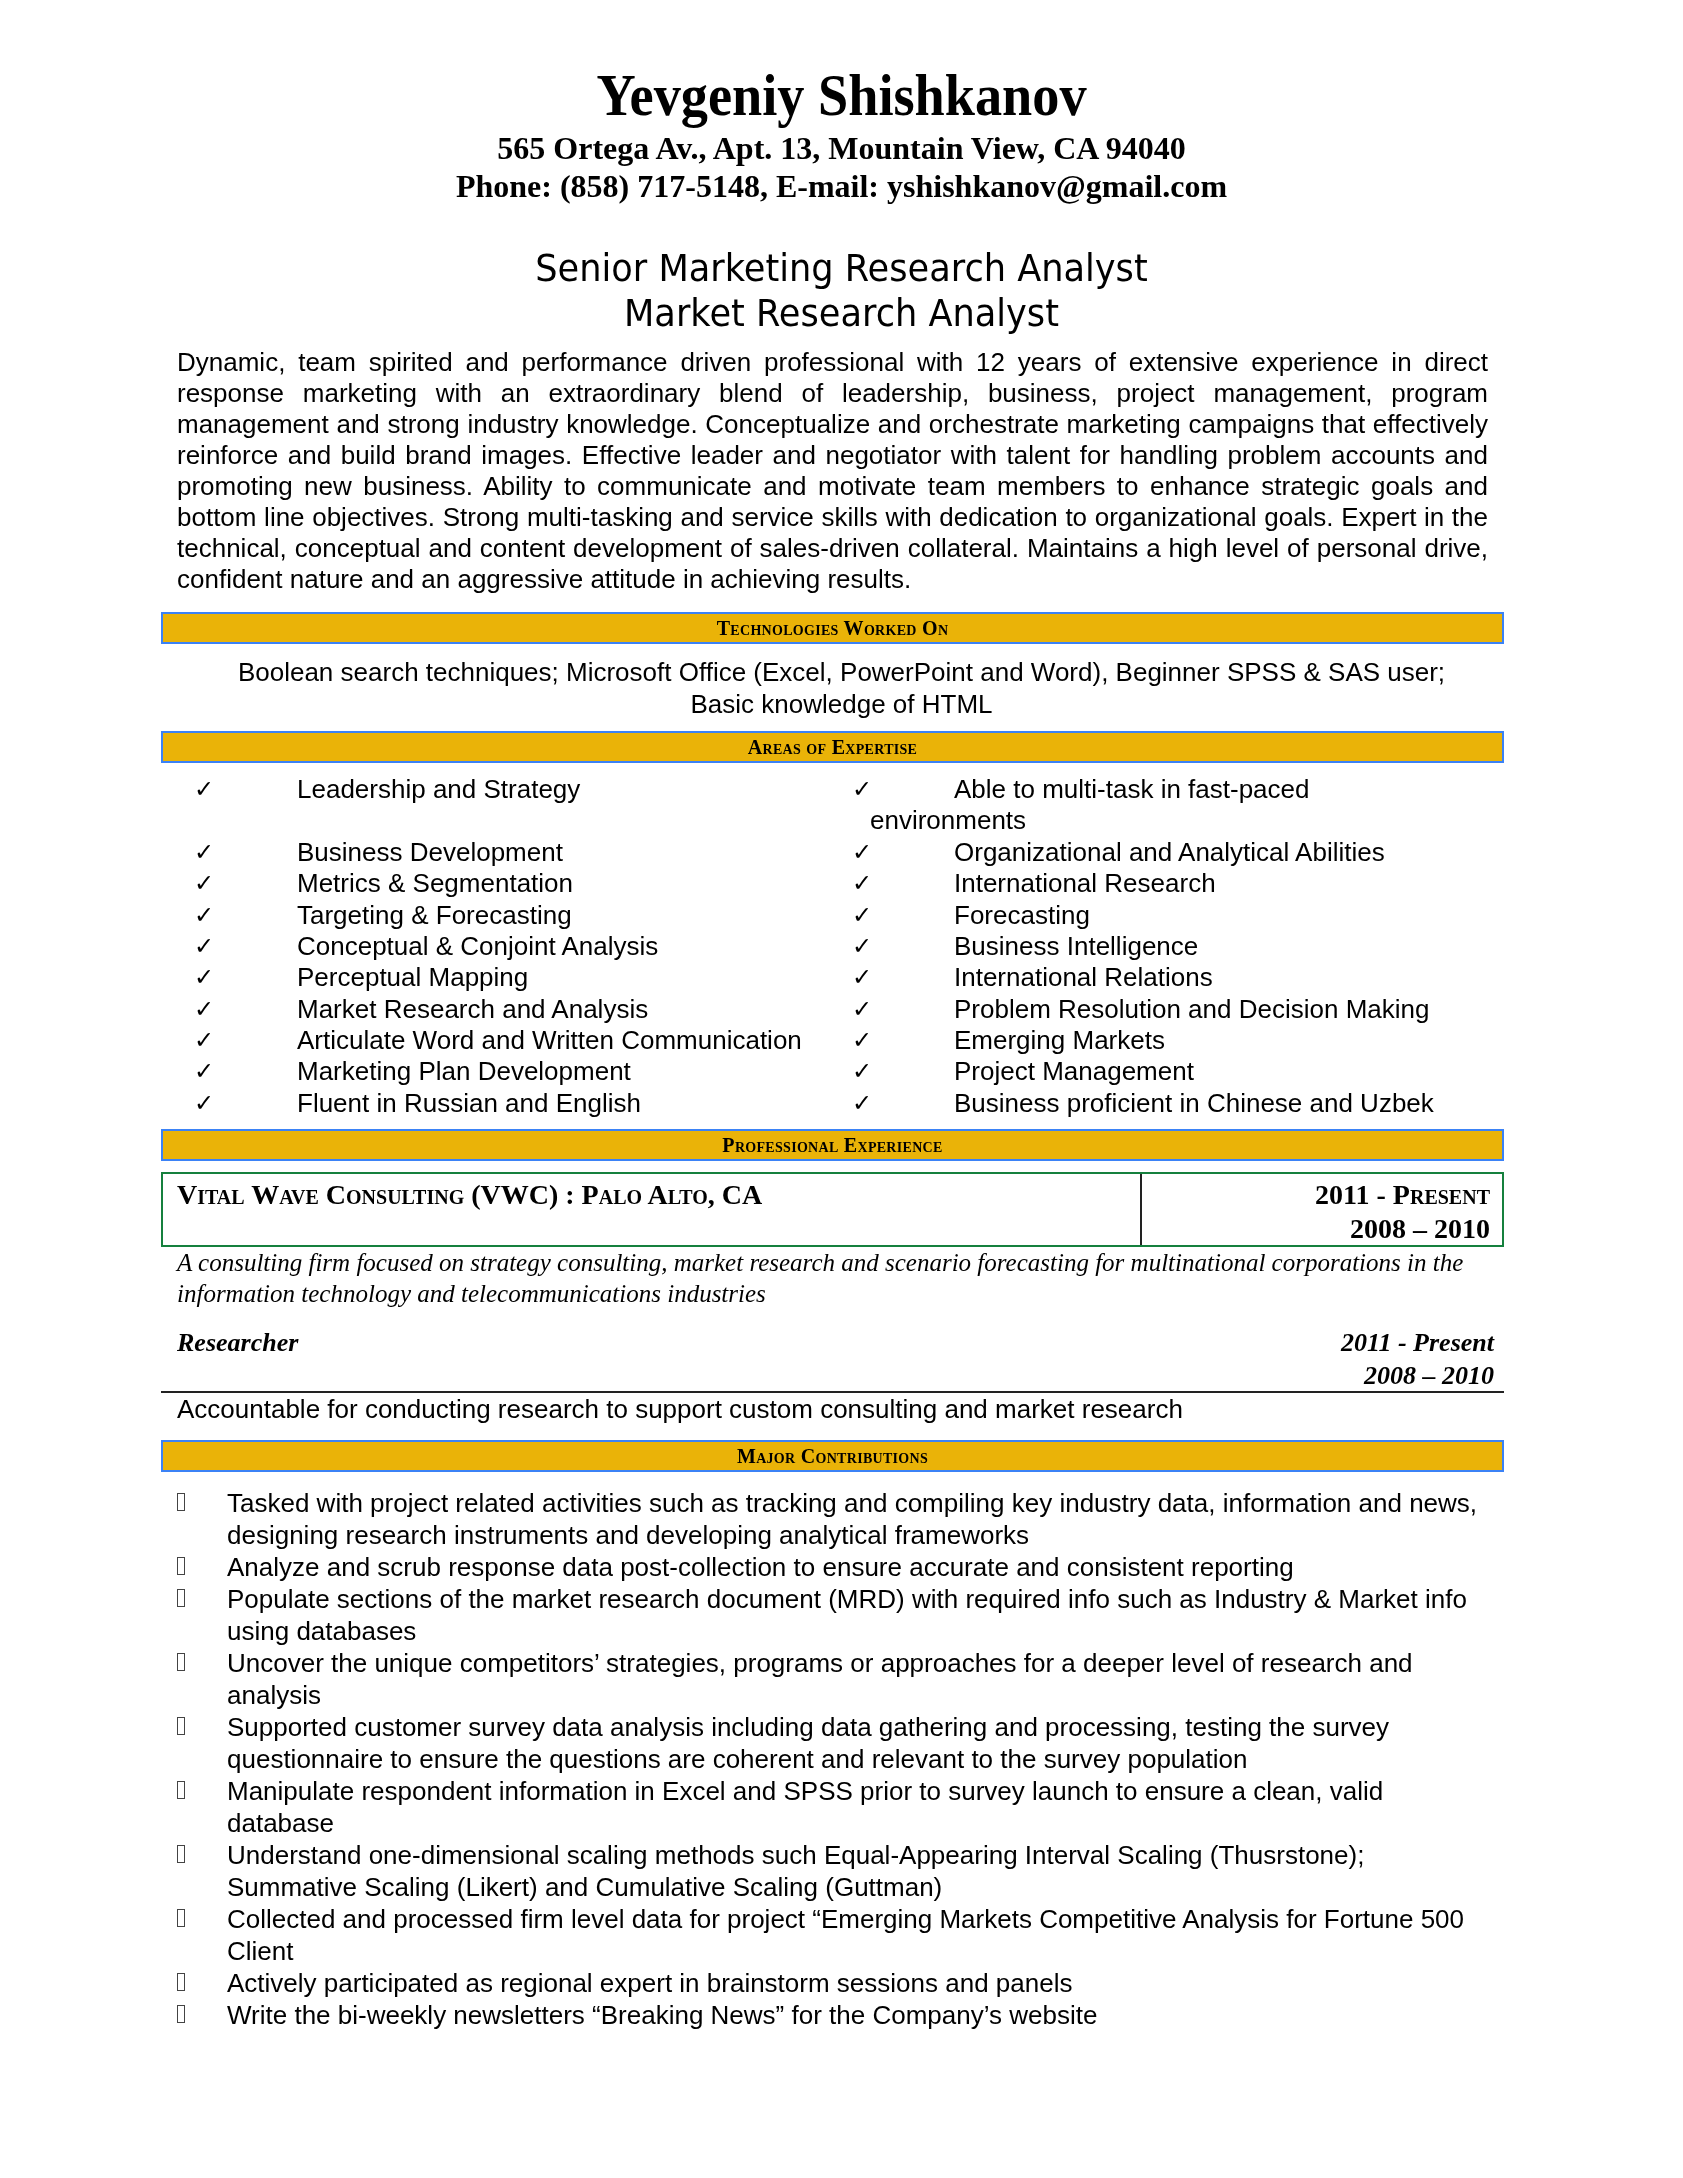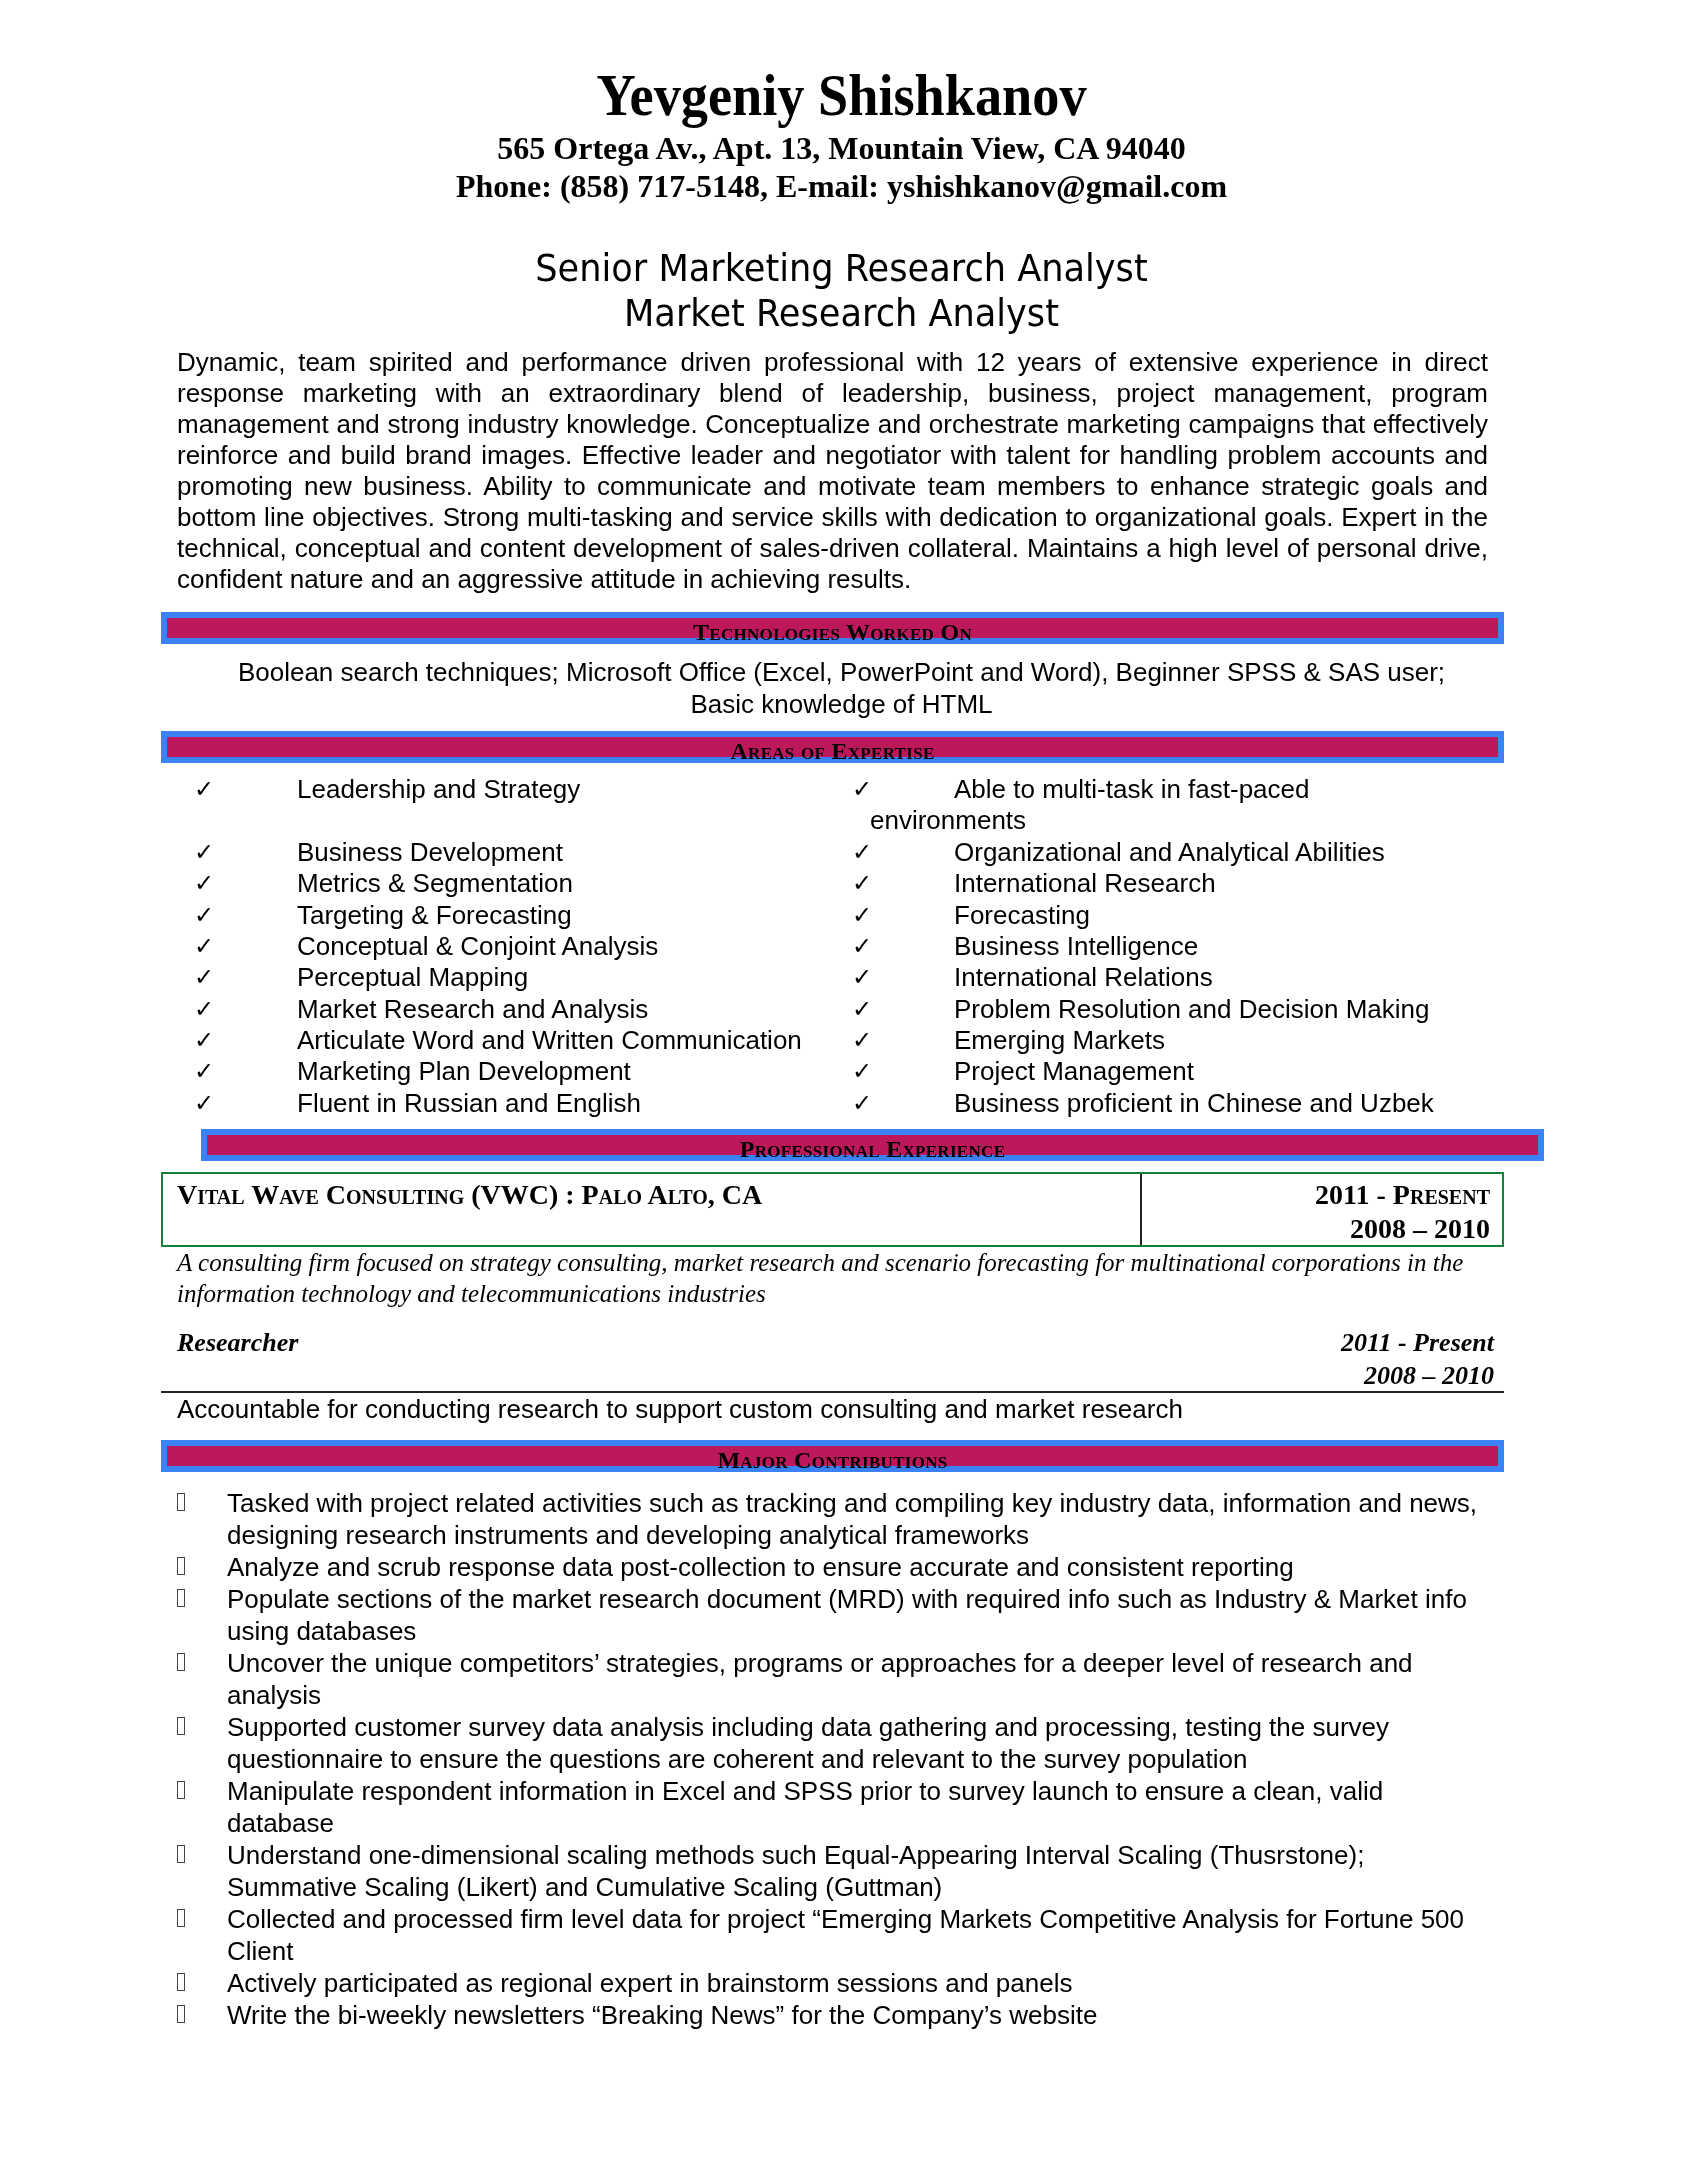--- a/index.html
+++ b/index.html
@@ -3,21 +3,21 @@
 <meta charset="utf-8">
 <style>
   html, body { margin:0; padding:0; background:#ffffff; }
   body { width:1683px; height:2178px; position:relative; overflow:hidden; color:#000; }
   .abs { position:absolute; }
   .center { left:0; width:1683px; text-align:center; }
   .name { top:61px; font-family:"Liberation Serif", serif; font-weight:bold; font-size:59px; line-height:69px; transform:scaleX(0.92); }
   .contact { font-family:"Liberation Serif", serif; font-weight:bold; font-size:32px; line-height:38px; }
   .jobtitle { font-family:"DejaVu Sans", sans-serif; font-size:37px; line-height:46px; transform:scaleX(0.95); }
   .summary { left:177px; width:1311px; top:347px; font-family:"Liberation Sans", sans-serif; font-size:26px; line-height:31px; text-align:justify; }
-  .secbar { left:161px; width:1343px; height:32px; background:#be185d; border:6px solid #3b82f6; box-sizing:border-box; text-align:center; font-family:"Liberation Serif", serif; font-weight:bold; font-size:24px; line-height:28px; font-variant:small-caps; letter-spacing:0.3px; }
+  .secbar { left:161px; width:1343px; height:32px; background:#eab308; border:2px solid #3b82f6; box-sizing:border-box; text-align:center; font-family:"Liberation Serif", serif; font-weight:bold; font-size:20px; line-height:28px; font-variant:small-caps; letter-spacing:0.3px; }
   .tech { font-family:"Liberation Sans", sans-serif; font-size:26px; line-height:31px; }
   .exp-list { font-family:"Liberation Sans", sans-serif; font-size:26px; line-height:31px; }
   .check { position:absolute; font-family:"DejaVu Sans", sans-serif; font-size:24px; }
   .company-box { left:161px; width:1343px; top:1172px; height:75px; border:2px solid #15803d; box-sizing:border-box; }
   .company-divider { position:absolute; left:977px; top:0; width:2px; height:100%; background:#222; }
   .company-name { position:absolute; left:14px; top:4px; font-family:"Liberation Serif", serif; font-weight:bold; font-size:28px; line-height:34px; font-variant:small-caps; }
   .company-dates { position:absolute; right:12px; top:4px; text-align:right; font-family:"Liberation Serif", serif; font-weight:bold; font-size:28px; line-height:34px; font-variant:small-caps; }
   .company-desc { left:177px; width:1317px; top:1247px; font-family:"Liberation Serif", serif; font-style:italic; font-size:25px; line-height:31px; }
   .role { left:177px; width:1317px; top:1326px; font-family:"Liberation Serif", serif; font-style:italic; font-weight:bold; font-size:26px; line-height:33px; }
   .role-dates { position:absolute; right:0; top:0; text-align:right; }
@@ -84,21 +84,21 @@
     <span class="check" style="left: 10px; top: 220px;">✓</span>
     <span class="abs" style="left: 112px; top: 220px;">Problem Resolution and Decision Making</span>
     <span class="check" style="left: 10px; top: 251px;">✓</span>
     <span class="abs" style="left: 112px; top: 251px;">Emerging Markets</span>
     <span class="check" style="left: 10px; top: 282px;">✓</span>
     <span class="abs" style="left: 112px; top: 282px;">Project Management</span>
     <span class="check" style="left: 10px; top: 314px;">✓</span>
     <span class="abs" style="left: 112px; top: 314px;">Business proficient in Chinese and Uzbek</span>
   </div>
 
-<div class="abs secbar" style="top:1129px;margin-left:40px;">Professional Experience</div>
+<div class="abs secbar" style="top:1129px;">Professional Experience</div>
 
 <div class="abs company-box">
   <div class="company-divider"></div>
   <div class="company-name">Vital Wave Consulting (VWC) : Palo Alto, CA</div>
   <div class="company-dates">
     <div>2011 - Present</div>
     <div>2008 – 2010</div>
   </div>
 </div>
 

